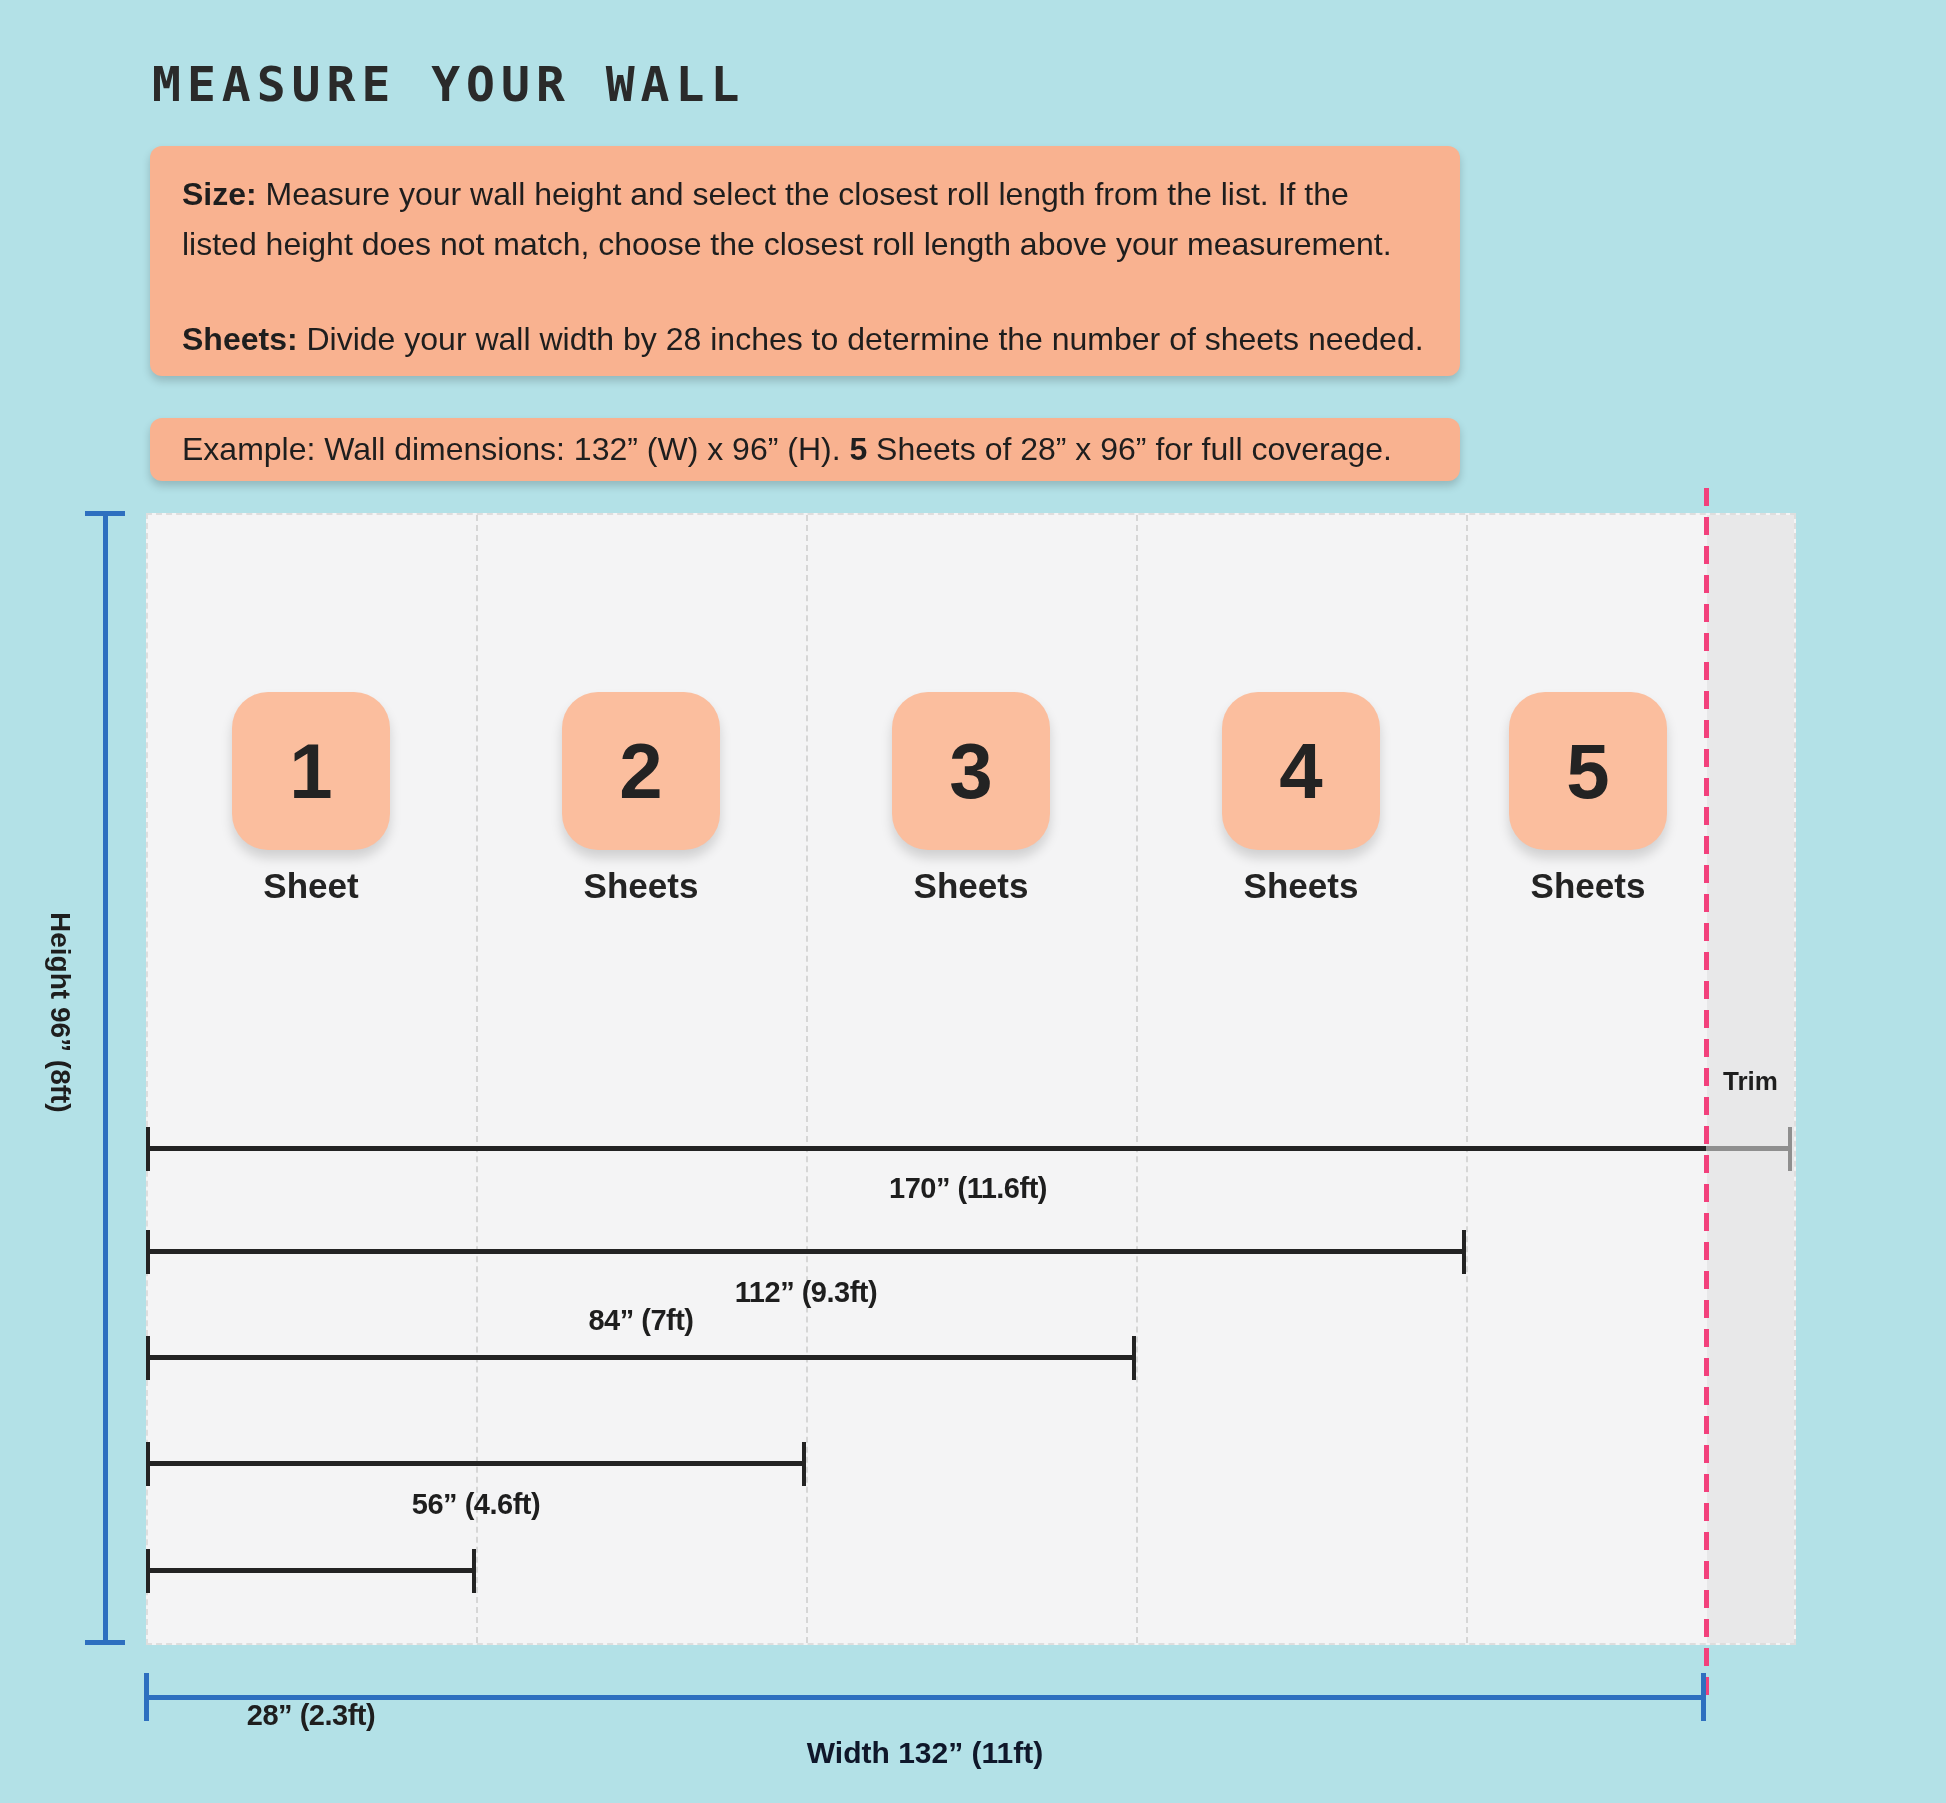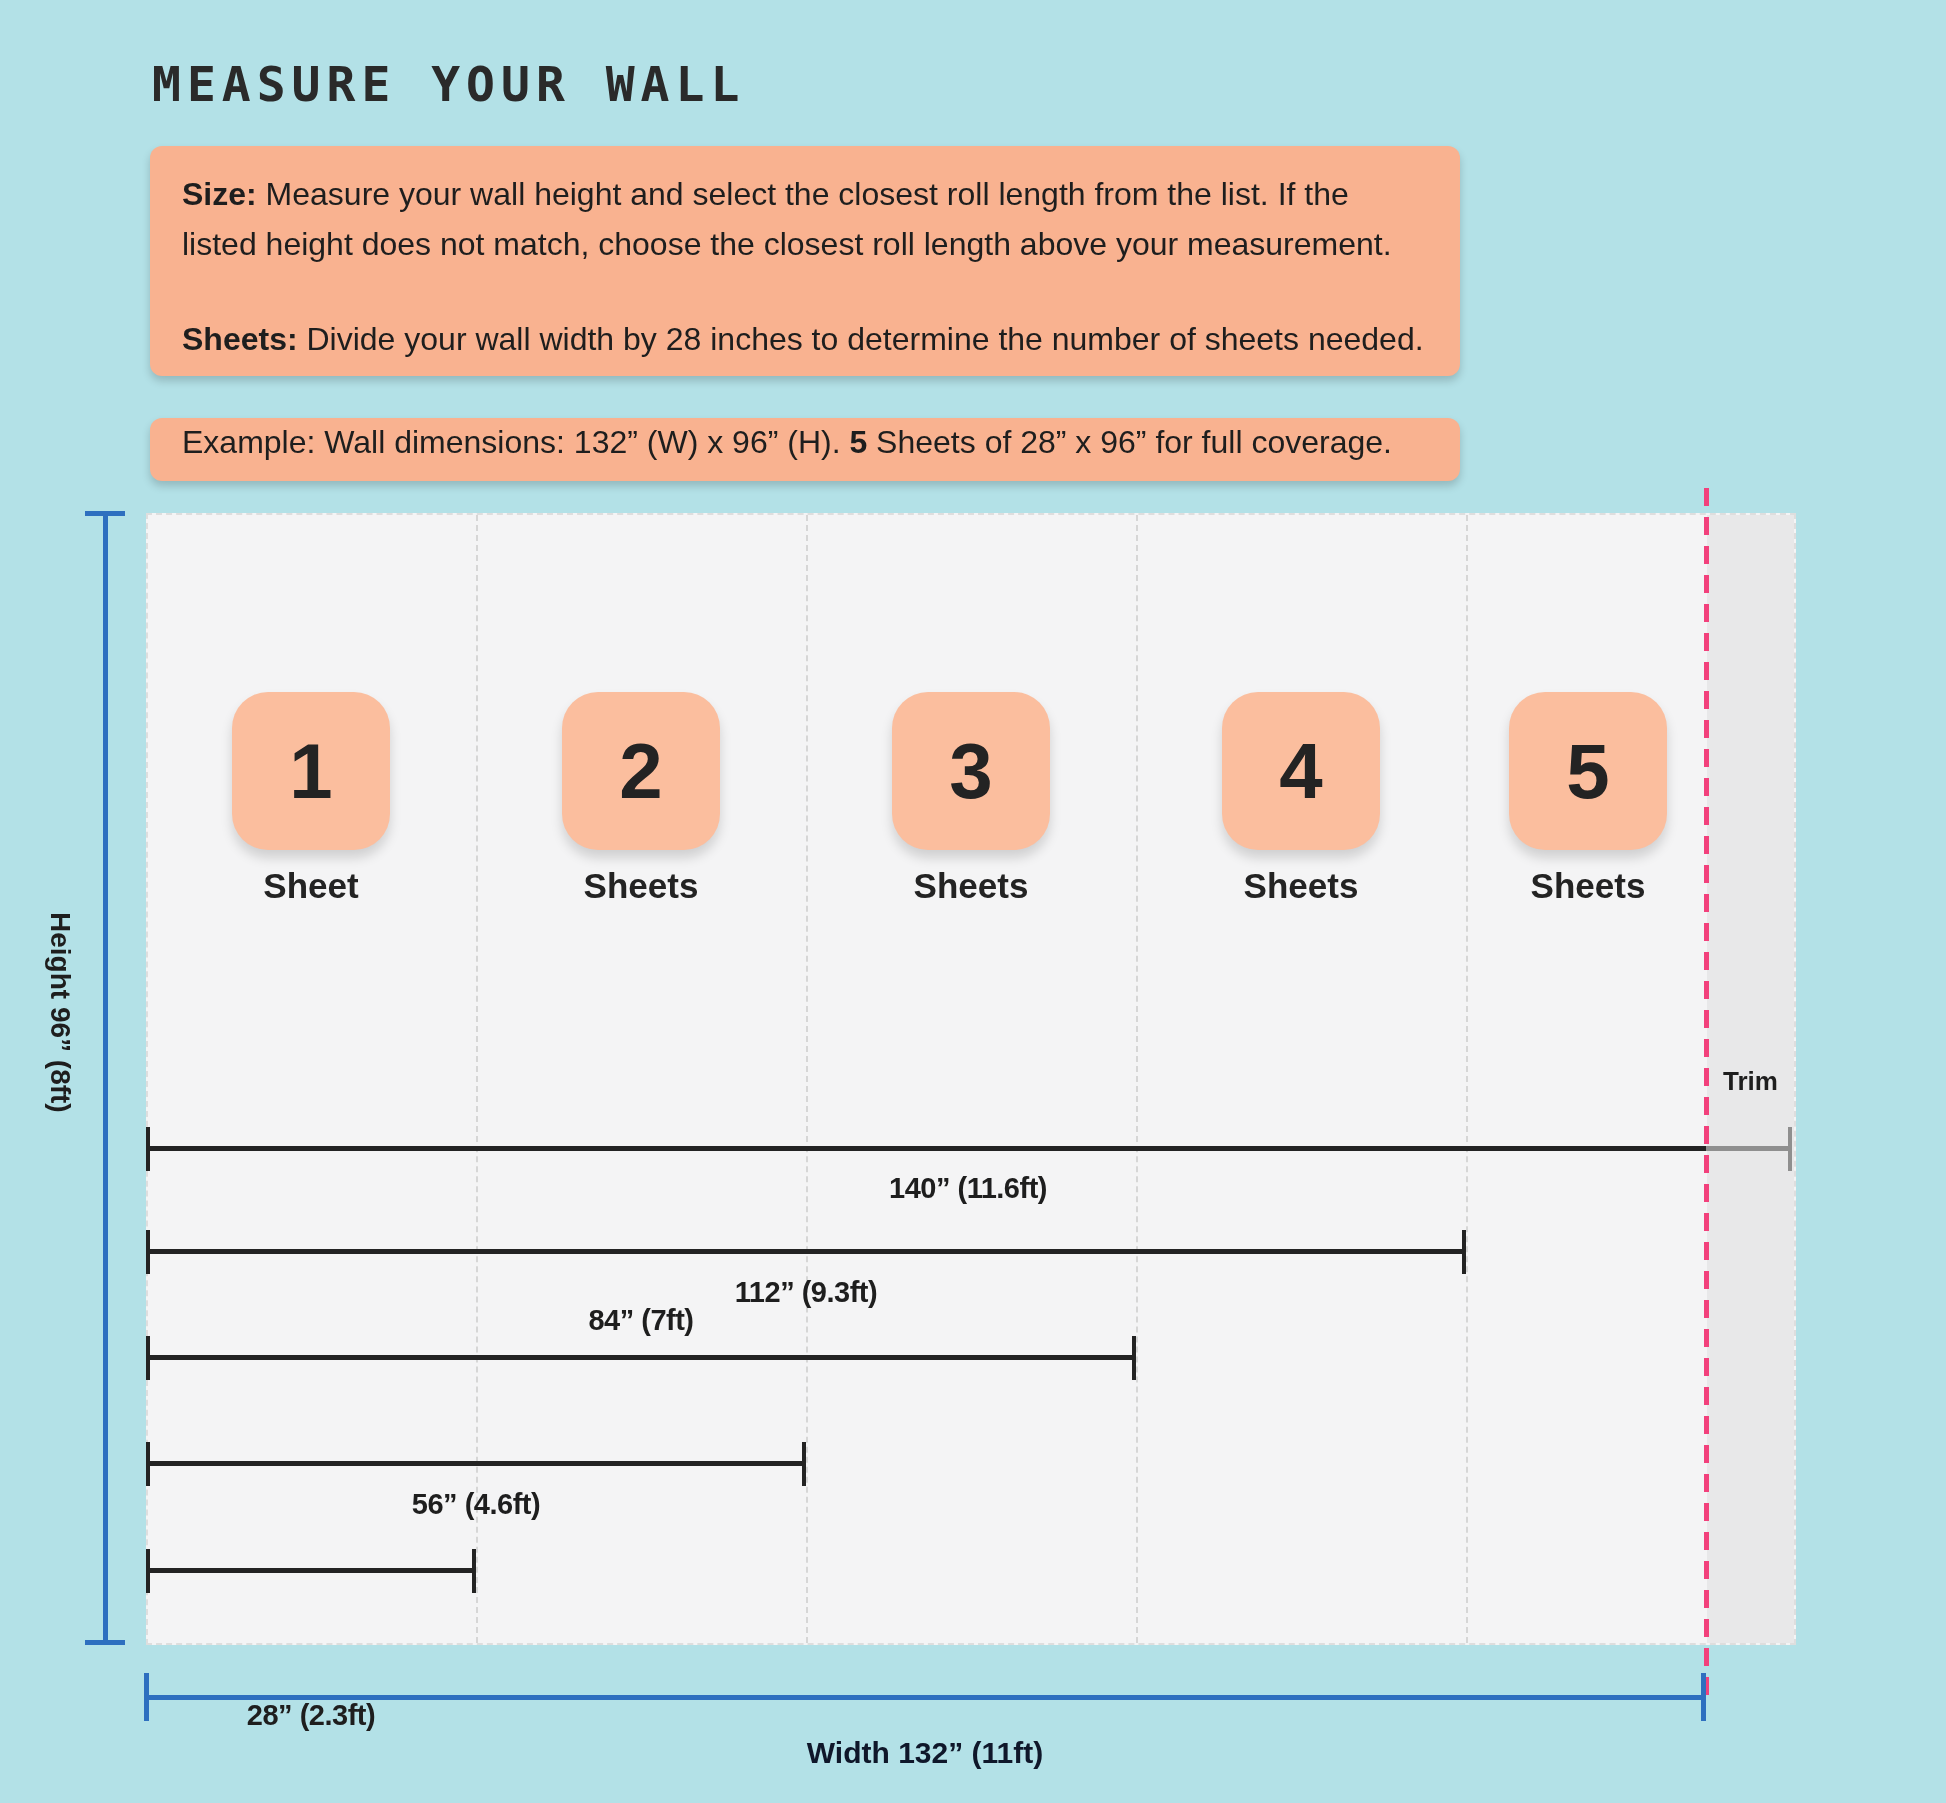--- a/index.html
+++ b/index.html
@@ -17,21 +17,21 @@
   .info-box{
     position:absolute; left:150px; width:1310px; box-sizing:border-box;
     background:#F9B290; border-radius:12px;
     box-shadow:0 5px 9px rgba(0,0,0,0.18);
     padding:24px 32px;
     font-size:32px; line-height:1.55;
   }
   .info-box p{margin:0;}
   .info-box .para-gap{margin-top:46px;}
   .box-instructions{top:146px; height:230px;}
-  .box-example{top:418px; height:63px; padding:0 32px; display:flex; }
+  .box-example{top:418px; height:63px; padding:0 32px; display:flex; align-items:center;}
   .box-example p{white-space:nowrap;}
   b{font-weight:bold;}
 
   
   .wall{
     position:absolute; left:146px; top:513px; width:1650px; height:1132px;
     box-sizing:border-box; background:#F4F4F5; border:2px dashed #DEDEDE;
   }
   .divider{position:absolute; top:515px; height:1128px; width:0; border-left:2px dashed #D6D6D6;}
   .trim-zone{position:absolute; left:1707px; top:515px; width:87px; height:1128px; background:#E8E8E9;}
@@ -112,21 +112,21 @@
   <div class="badge-label" style="left:191px;">Sheet</div>
   <div class="badge-label" style="left:521px;">Sheets</div>
   <div class="badge-label" style="left:851px;">Sheets</div>
   <div class="badge-label" style="left:1181px;">Sheets</div>
   <div class="badge-label" style="left:1468px;">Sheets</div>
 
   <div class="mline" style="left:146px; top:1146px; width:1560px;"></div>
   <div class="mline-gray" style="left:1706px; top:1146px; width:84px;"></div>
   <div class="tick" style="left:146px;  top:1127px;"></div>
   <div class="tick-gray" style="left:1788px; top:1127px;"></div>
-  <div class="mlabel" style="left:818px;  top:1172px;">140” (11.6ft)</div>
+  <div class="mlabel" style="left:818px;  top:1172px;">170” (11.6ft)</div>
 
   <div class="mline" style="left:146px; top:1249px; width:1320px;"></div>
   <div class="tick" style="left:146px;  top:1230px;"></div>
   <div class="tick" style="left:1462px; top:1230px;"></div>
   <div class="mlabel" style="left:656px; top:1276px;">112” (9.3ft)</div>
 
   <div class="mline" style="left:146px; top:1355px; width:990px;"></div>
   <div class="tick" style="left:146px;  top:1336px;"></div>
   <div class="tick" style="left:1132px; top:1336px;"></div>
   <div class="mlabel" style="left:491px; top:1304px;">84” (7ft)</div>

